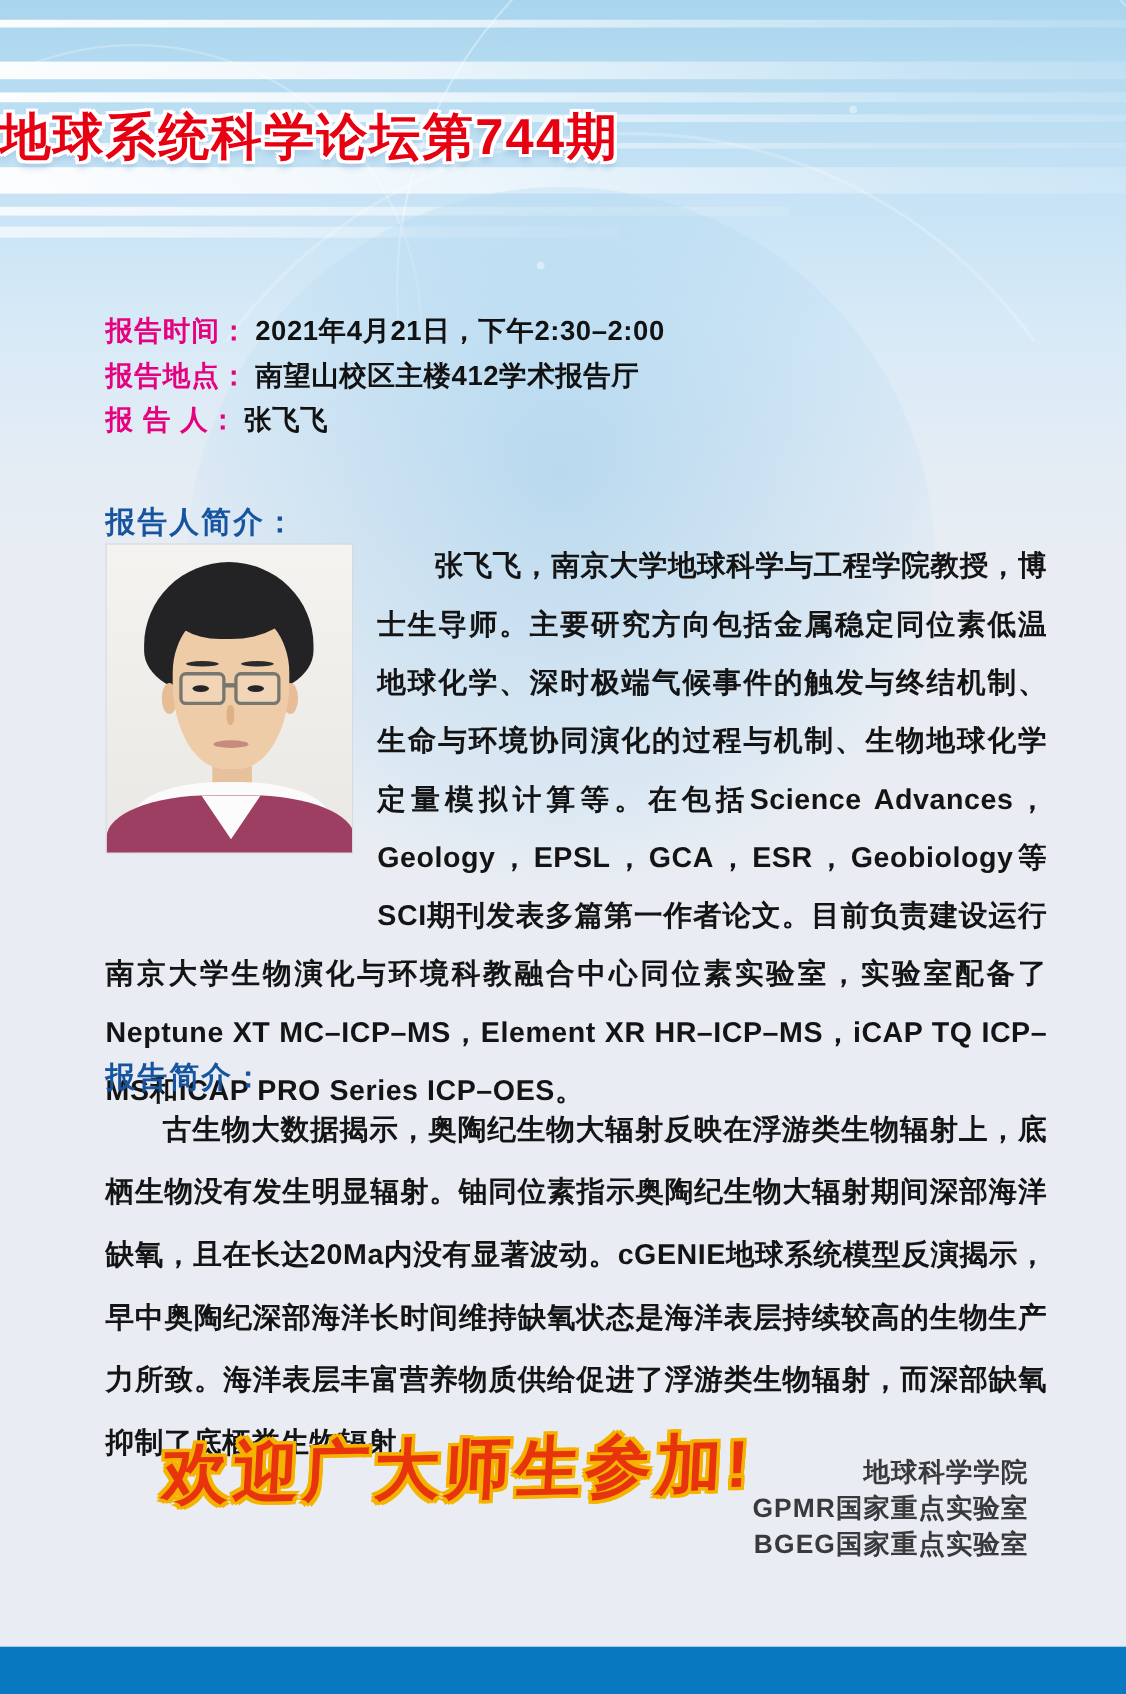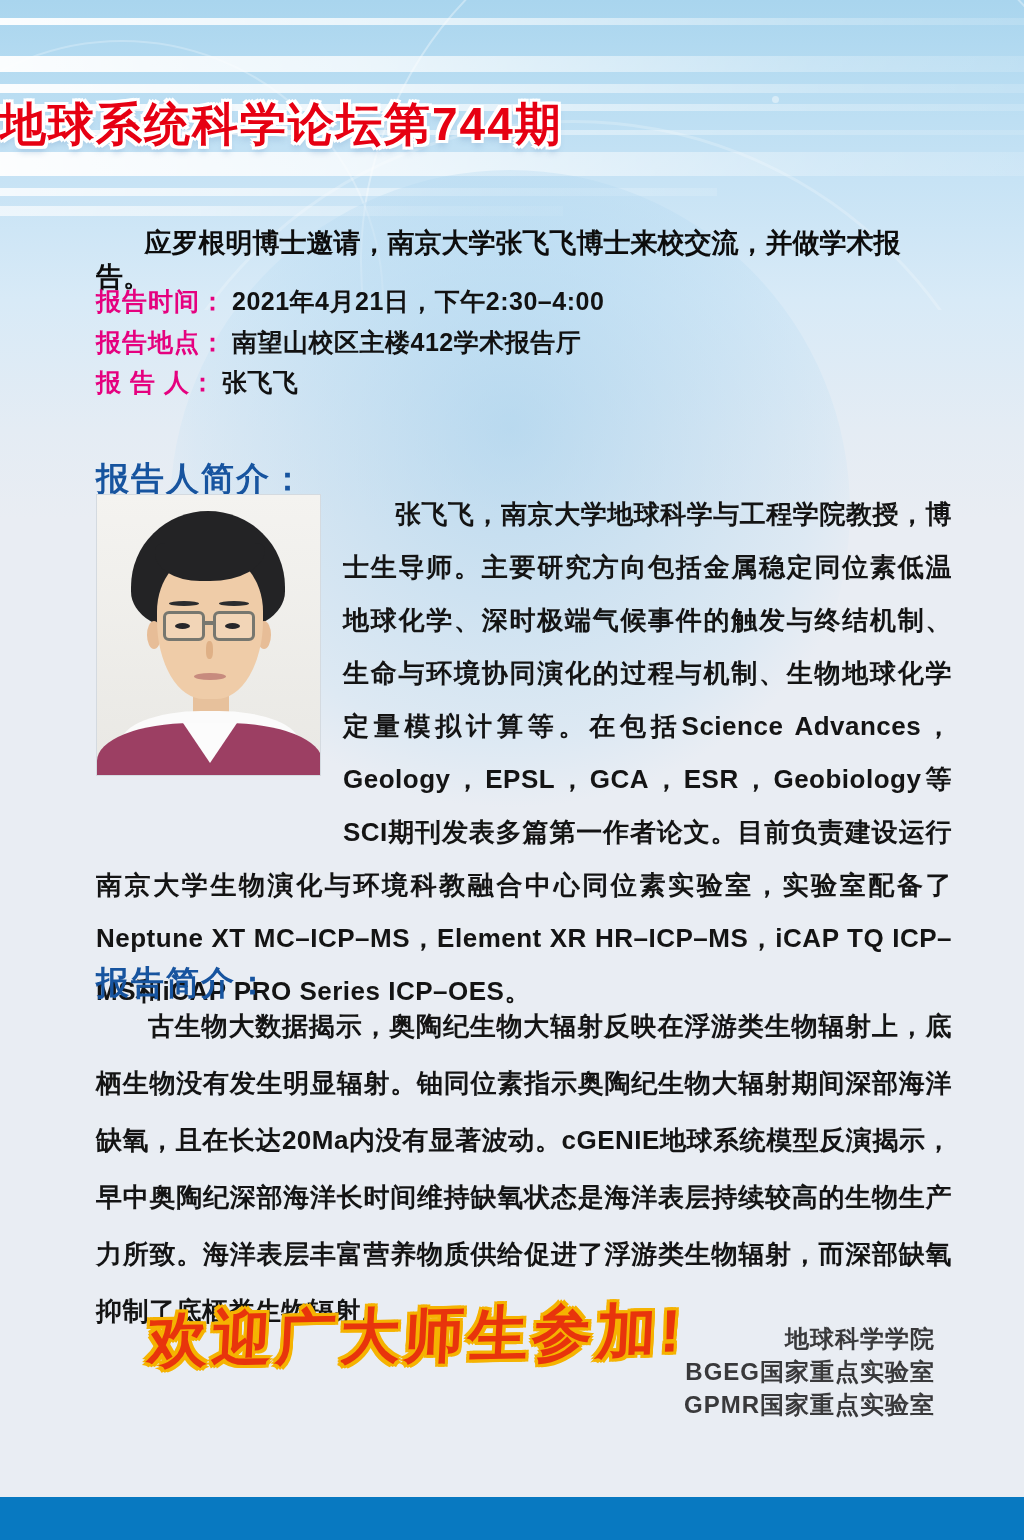--- a/index.html
+++ b/index.html
@@ -47,21 +47,21 @@
   .intro{
     position:absolute;left:96px;top:226px;width:840px;
     font-size:27px;font-weight:700;color:#0d0d0d;text-indent:1.8em;line-height:34px;
   }
   
   .info{position:absolute;left:96px;top:281px;width:860px;}
   .info-row{height:40.5px;line-height:40.5px;white-space:nowrap;}
   .info-label{color:#e5017f;font-size:25px;font-weight:800;letter-spacing:1px;}
   .info-value{color:#121212;font-size:25px;font-weight:800;margin-left:6px;letter-spacing:.5px;}
   
-  .sec-label{position:absolute;left:96px;color:#17549f;font-size:33px;font-weight:800;letter-spacing:2px;}
+  .sec-label{position:absolute;left:96px;color:#17549f;font-size:27px;font-weight:800;letter-spacing:2px;}
   .bio-label{top:457px;}
   .abs-label{top:961px;}
   
   .bio-text{
     position:absolute;left:96px;top:488px;width:856px;
     font-size:26px;font-weight:700;color:#141414;line-height:53px;
     text-align:justify;text-indent:2em;letter-spacing:.5px;
   }
   .photo{
     float:left;width:225px;height:282px;margin:6px 22px 36px 0;
@@ -128,25 +128,24 @@
     <div class="stripe s7"></div>
     <div class="stripe s8"></div>
     <div class="dot d1"></div>
 
     <div class="dot d3"></div>
   </div>
   <div class="globe"></div>
 
   <div class="title">地球系统科学论坛第744期</div>
 
-  <div class="intro">应罗根明博士邀请，南京大学张飞飞博士来校交流，并做学术报告。</div>
 
   <div class="info">
     <div class="info-row">
-      <span class="info-label">报告时间：</span><span class="info-value">2021年4月21日，下午2:30–4:00</span>
+      <span class="info-label">报告时间：</span><span class="info-value">2021年4月21日，下午2:30–2:00</span>
     </div>
     <div class="info-row">
       <span class="info-label">报告地点：</span><span class="info-value">南望山校区主楼412学术报告厅</span>
     </div>
     <div class="info-row">
       <span class="info-label">报 告 人：</span><span class="info-value">张飞飞</span>
     </div>
   </div>
 
   <div class="sec-label bio-label">报告人简介：</div>
@@ -173,19 +172,19 @@
     </span><span>张飞飞，南京大学地球科学与工程学院教授，博士生导师。主要研究方向包括金属稳定同位素低温地球化学、深时极端气候事件的触发与终结机制、生命与环境协同演化的过程与机制、生物地球化学定量模拟计算等。在包括Science Advances，Geology，EPSL，GCA，ESR，Geobiology等SCI期刊发表多篇第一作者论文。目前负责建设运行南京大学生物演化与环境科教融合中心同位素实验室，实验室配备了Neptune XT MC–ICP–MS，Element XR HR–ICP–MS，iCAP TQ ICP–MS和iCAP PRO Series ICP–OES。</span>
   </div>
 
   <div class="sec-label abs-label">报告简介：</div>
   <div class="abs-text">古生物大数据揭示，奥陶纪生物大辐射反映在浮游类生物辐射上，底栖生物没有发生明显辐射。铀同位素指示奥陶纪生物大辐射期间深部海洋缺氧，且在长达20Ma内没有显著波动。cGENIE地球系统模型反演揭示，早中奥陶纪深部海洋长时间维持缺氧状态是海洋表层持续较高的生物生产力所致。海洋表层丰富营养物质供给促进了浮游类生物辐射，而深部缺氧抑制了底栖类生物辐射。</div>
 
   <div class="welcome">欢迎广大师生参加!</div>
 
   <div class="signature">
     <div>地球科学学院</div>
+    <div>GPMR国家重点实验室</div>
     <div>BGEG国家重点实验室</div>
-    <div>GPMR国家重点实验室</div>
   </div>
 
   <div class="footer-bar"></div>
 
 </div>
 
 </body></html>

